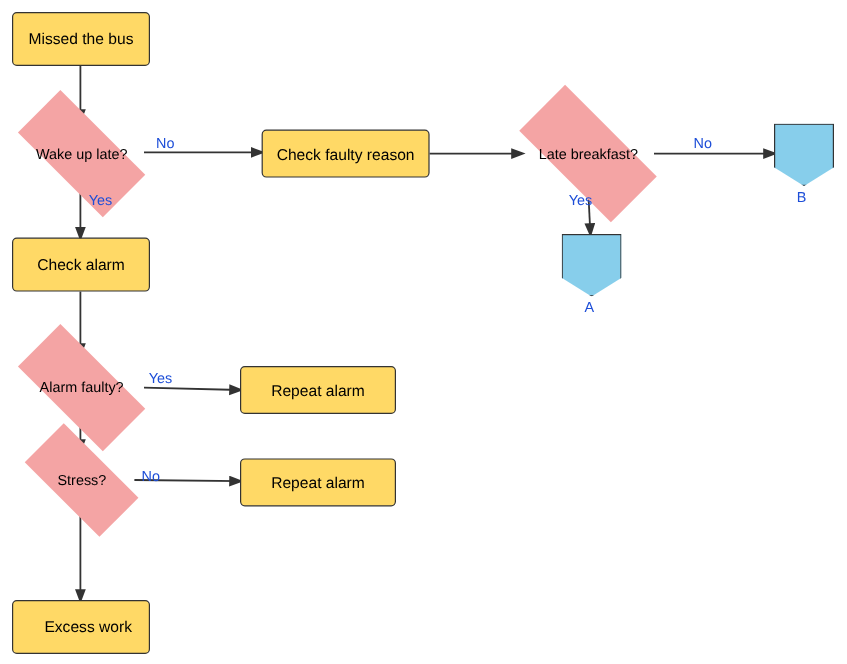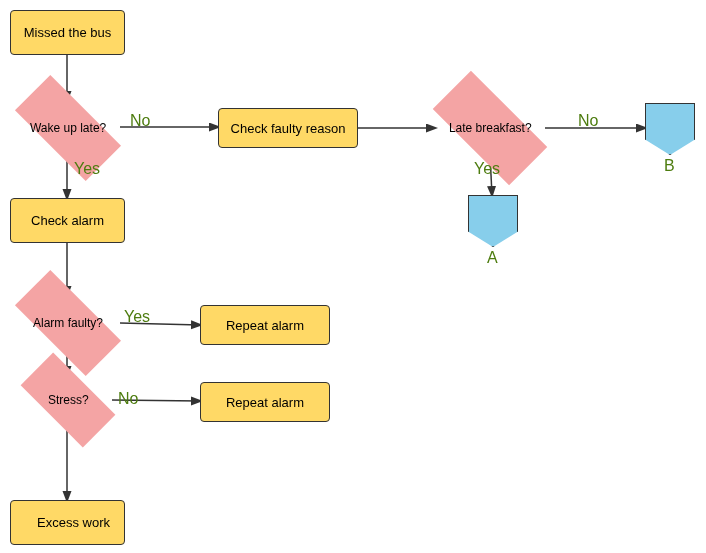--- a/index.html
+++ b/index.html
@@ -50,22 +50,22 @@
     svg.arrows {
       position: absolute;
       top: 0;
       left: 0;
       width: 706px;
       height: 553px;
       pointer-events: none;
     }
     .edge-label {
       position: absolute;
-      font-size: 16px;
-      color: #4d7c0f;
+      font-size: 12px;
+      color: #1d4ed8;
     }
   </style>
 </head>
 <body>
 
 <div id="flowchart">
 
   <svg class="arrows">
 
     <line x1="67" y1="55" x2="67" y2="100" stroke="#333" stroke-width="1.5" marker-end="url(#arrow)"></line>

